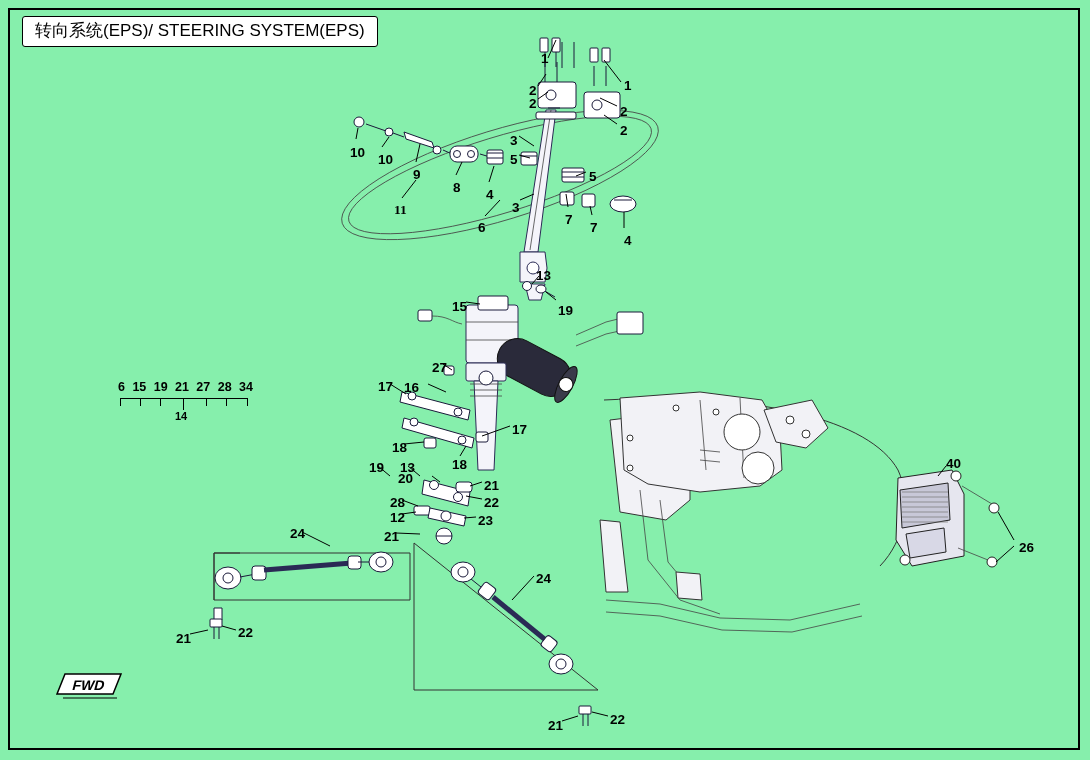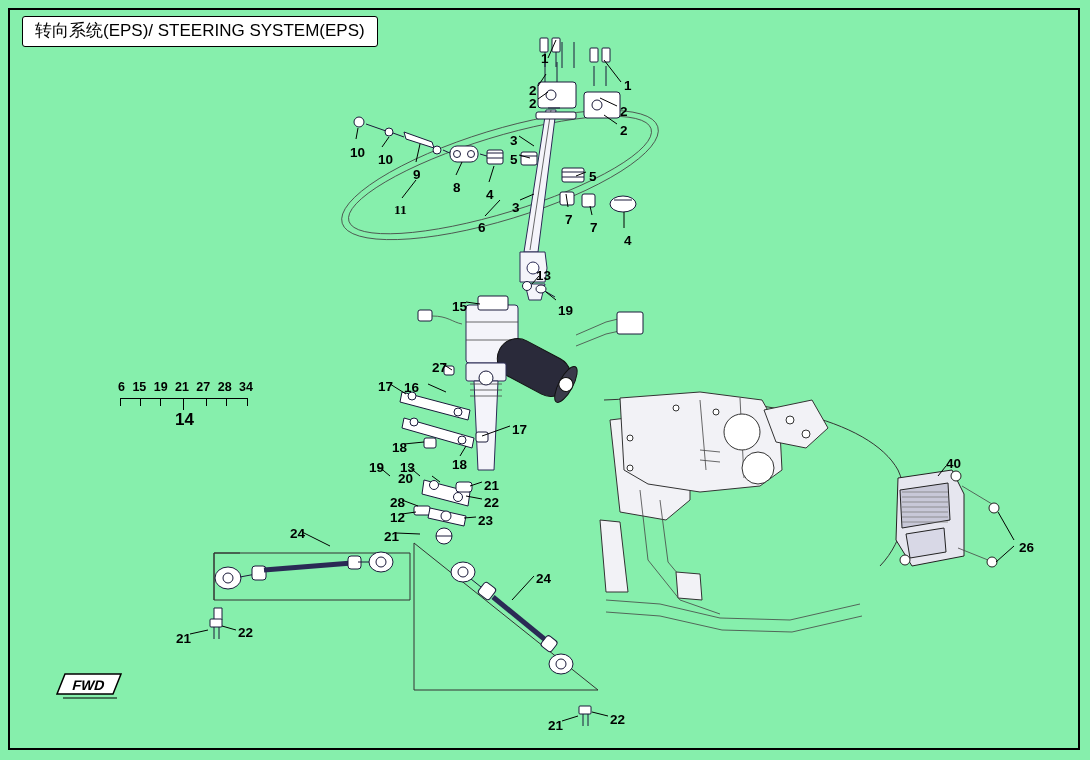--- a/index.html
+++ b/index.html
@@ -85,21 +85,21 @@
     left: 65px;
     top: 18px;
     width: 0;
     height: 12px;
     border-left: 1.4px solid #000;
   }
   .legend .lab {
     position: absolute;
     left: 57px;
     top: 30px;
-    font-size: 17px;
+    font-size: 11px;
     font-weight: bold;
   }
   .fwd {
     position: absolute;
     left: 55px;
     top: 668px;
     width: 72px;
     height: 36px;
   }
   .fwd svg { display:block; }

